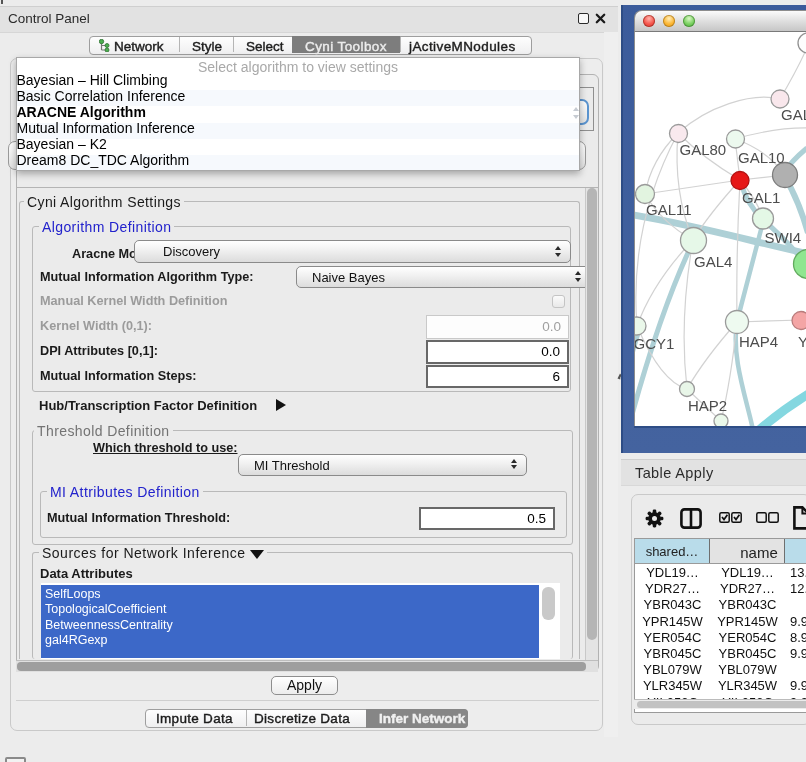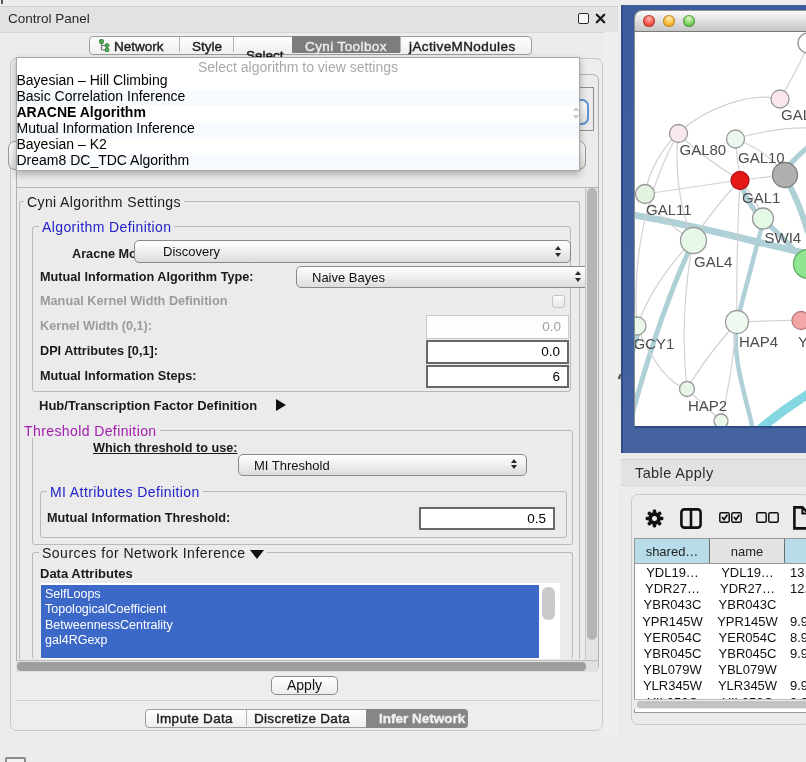--- a/index.html
+++ b/index.html
@@ -40,21 +40,21 @@
 <div class="abs" style="left:292px;top:36px;width:108px;height:17px;background:#7d7d7d;"></div>
 <div class="abs" style="left:400px;top:37px;width:1px;height:15px;background:#b5b5b5;"></div>
 <svg class="abs" style="left:99px;top:39px" width="11" height="13" viewBox="0 0 11 13">
  <path d="M2.5 4 V11 M2.5 6.5 H7 M2.5 11 H7" stroke="#777" stroke-width="1.2" fill="none"></path>
  <circle cx="2.5" cy="2.5" r="2.2" fill="#4caf50" stroke="#2d7031" stroke-width="0.8"></circle>
  <circle cx="8" cy="6.5" r="2" fill="#4caf50" stroke="#2d7031" stroke-width="0.8"></circle>
  <circle cx="8" cy="11" r="2" fill="#4caf50" stroke="#2d7031" stroke-width="0.8"></circle>
 </svg>
 <div class="abs" style="left:114px;top:39px;font-size:13.5px;color:#1c1c1c;-webkit-text-stroke:0.4px #1c1c1c;">Network</div>
 <div class="abs" style="left:192px;top:39px;font-size:13.5px;color:#1c1c1c;-webkit-text-stroke:0.4px #1c1c1c;">Style</div>
-<div class="abs" style="left:246px;top:48px;font-size:13.5px;color:#1c1c1c;-webkit-text-stroke:0.4px #1c1c1c;">Select</div>
+<div class="abs" style="left:246px;top:39px;font-size:13.5px;color:#1c1c1c;-webkit-text-stroke:0.4px #1c1c1c;">Select</div>
 <div class="abs" style="left:305px;top:39px;font-size:13.5px;color:#ececec;-webkit-text-stroke:0.4px #ececec;letter-spacing:0.4px;">Cyni Toolbox</div>
 <div class="abs" style="left:409px;top:39px;font-size:13.5px;color:#1c1c1c;-webkit-text-stroke:0.4px #1c1c1c;letter-spacing:0.4px;">jActiveMNodules</div>
 
 <div class="abs" style="left:10px;top:58px;width:593px;height:673px;background:#ededed;border:1px solid #c9c9c9;border-radius:7px;box-sizing:border-box;"></div>
 
 <div class="abs" style="left:16px;top:74px;width:583px;height:598px;background:#ebebeb;border:1px solid #b2b2b2;border-radius:6px;box-sizing:border-box;"></div>
 
 <div class="abs" style="left:22px;top:87px;width:572px;height:44px;border:1px solid #8f8f8f;box-sizing:border-box;background:#ebebeb;"></div>
 <div class="abs" style="left:300px;top:99px;width:289px;height:26px;border:2.5px solid #5b94cf;border-radius:7px;box-sizing:border-box;background:linear-gradient(#fdfdfd,#e4e4e4);"></div>
 <div class="abs" style="left:8px;top:141px;width:578px;height:29px;border:1px solid #9a9a9a;border-radius:7px;box-sizing:border-box;background:linear-gradient(#ffffff,#e2e2e2);"></div>
@@ -94,21 +94,21 @@
 <div class="lbl" style="left:40px;top:344px;">DPI Attributes [0,1]:</div>
 <div class="field" style="left:426px;top:340px;width:143px;height:23.5px;border:2px solid #686868;color:#000;line-height:19.5px;">0.0</div>
 
 <div class="lbl" style="left:40px;top:369px;">Mutual Information Steps:</div>
 <div class="field" style="left:426px;top:365px;width:143px;height:23px;border:2px solid #686868;color:#000;line-height:19px;">6</div>
 
 <div class="abs" style="left:39px;top:398px;font-size:13px;font-weight:bold;color:#1a1a1a;">Hub/Transcription Factor Definition</div>
 <div class="abs" style="left:276px;top:399px;width:0;height:0;border-top:6.5px solid transparent;border-bottom:6.5px solid transparent;border-left:10px solid #111;"></div>
 
 <div class="grp" style="left:32px;top:430px;width:541px;height:115px;"></div>
-<div class="gt" style="left:21px;top:424px;color:#a21caf;">Threshold Definition</div>
+<div class="gt" style="left:34px;top:424px;color:#737373;">Threshold Definition</div>
 
 <div class="lbl" style="left:93px;top:441px;text-decoration:underline;">Which threshold to use:</div>
 <div class="combo" style="left:238px;top:453.5px;width:289px;height:22px;">
   <span class="ct">MI Threshold</span>
   <div class="arrows" style="top:4px;">
       <div class="au"></div>
       <div class="ad"></div>
     </div>
 </div>
 
@@ -287,21 +287,21 @@
 <svg class="abs" style="left:793px;top:506px;" width="13" height="24" viewBox="0 0 13 24">
  <path d="M1.4 1.4 h8 l6 6 v15 h-14 z" fill="none" stroke="#111" stroke-width="2.6"></path>
  <path d="M9.4 1.4 v6 h6" fill="none" stroke="#111" stroke-width="2"></path>
 </svg>
 
 <div class="abs" style="left:634px;top:538px;width:172px;height:175px;background:#ffffff;border:1px solid #9a9a9a;border-right:none;box-sizing:border-box;"></div>
 <div class="abs" style="left:635px;top:539px;width:75px;height:24px;background:#b9dcea;border-right:1px solid #6f6f6f;box-sizing:border-box;"></div>
 <div class="abs" style="left:710px;top:539px;width:75px;height:24px;background:#e3e3e3;border-right:1px solid #6f6f6f;box-sizing:border-box;"></div>
 <div class="abs" style="left:785px;top:539px;width:21px;height:24px;background:#b9dcea;"></div>
 <div class="abs" style="left:635px;top:544px;width:74px;font-size:13px;color:#222;text-align:center;">shared…</div>
-<div class="abs" style="left:710px;top:544px;width:74px;font-size:13px;color:#222;text-align:center;">name</div>
+<div class="abs" style="left:710px;top:544px;width:74px;font-size:15px;color:#222;text-align:center;padding-left:12px;">name</div>
 <div class="abs" style="left:634px;top:563px;width:172px;height:1px;background:#9a9a9a;"></div>
 
 <div class="abs" style="left:635px;top:565px;width:75px;height:134px;font-size:13px;color:#111;text-align:center;line-height:16.2px;overflow:hidden;">YDL19…<br>YDR27…<br>YBR043C<br>YPR145W<br>YER054C<br>YBR045C<br>YBL079W<br>YLR345W<br>YIL053C</div>
 <div class="abs" style="left:710px;top:565px;width:75px;height:134px;font-size:13px;color:#111;text-align:center;line-height:16.2px;overflow:hidden;">YDL19…<br>YDR27…<br>YBR043C<br>YPR145W<br>YER054C<br>YBR045C<br>YBL079W<br>YLR345W<br>YIL053C</div>
 <div class="abs" style="left:790px;top:565px;width:16px;height:134px;font-size:13px;color:#111;line-height:16.2px;overflow:hidden;">13.<br>12.<br>&nbsp;<br>9.9<br>8.9<br>9.9<br>&nbsp;<br>9.9<br>9.9</div>
 
 <div class="abs" style="left:634px;top:699px;width:172px;height:10px;background:#ececec;border-top:1px solid #bbb;box-sizing:border-box;"></div>
 <div class="abs" style="left:637px;top:700.5px;width:169px;height:7.5px;background:#c2c2c2;border-radius:4px 0 0 4px;"></div>
 
 </body></html>

